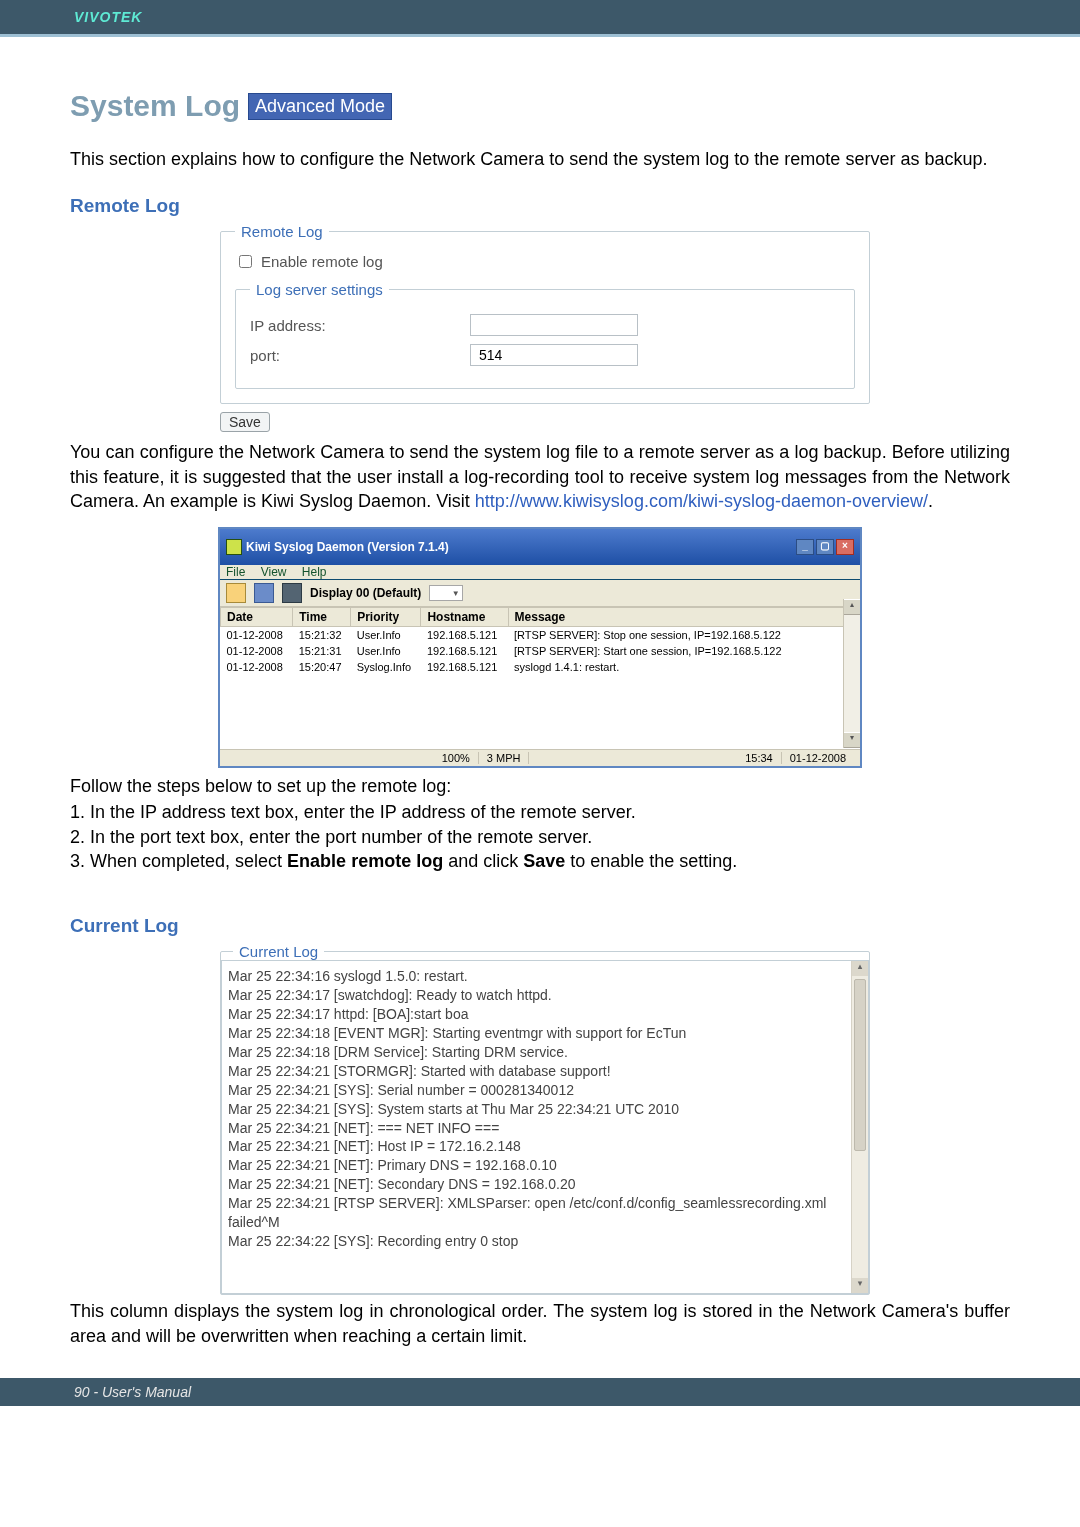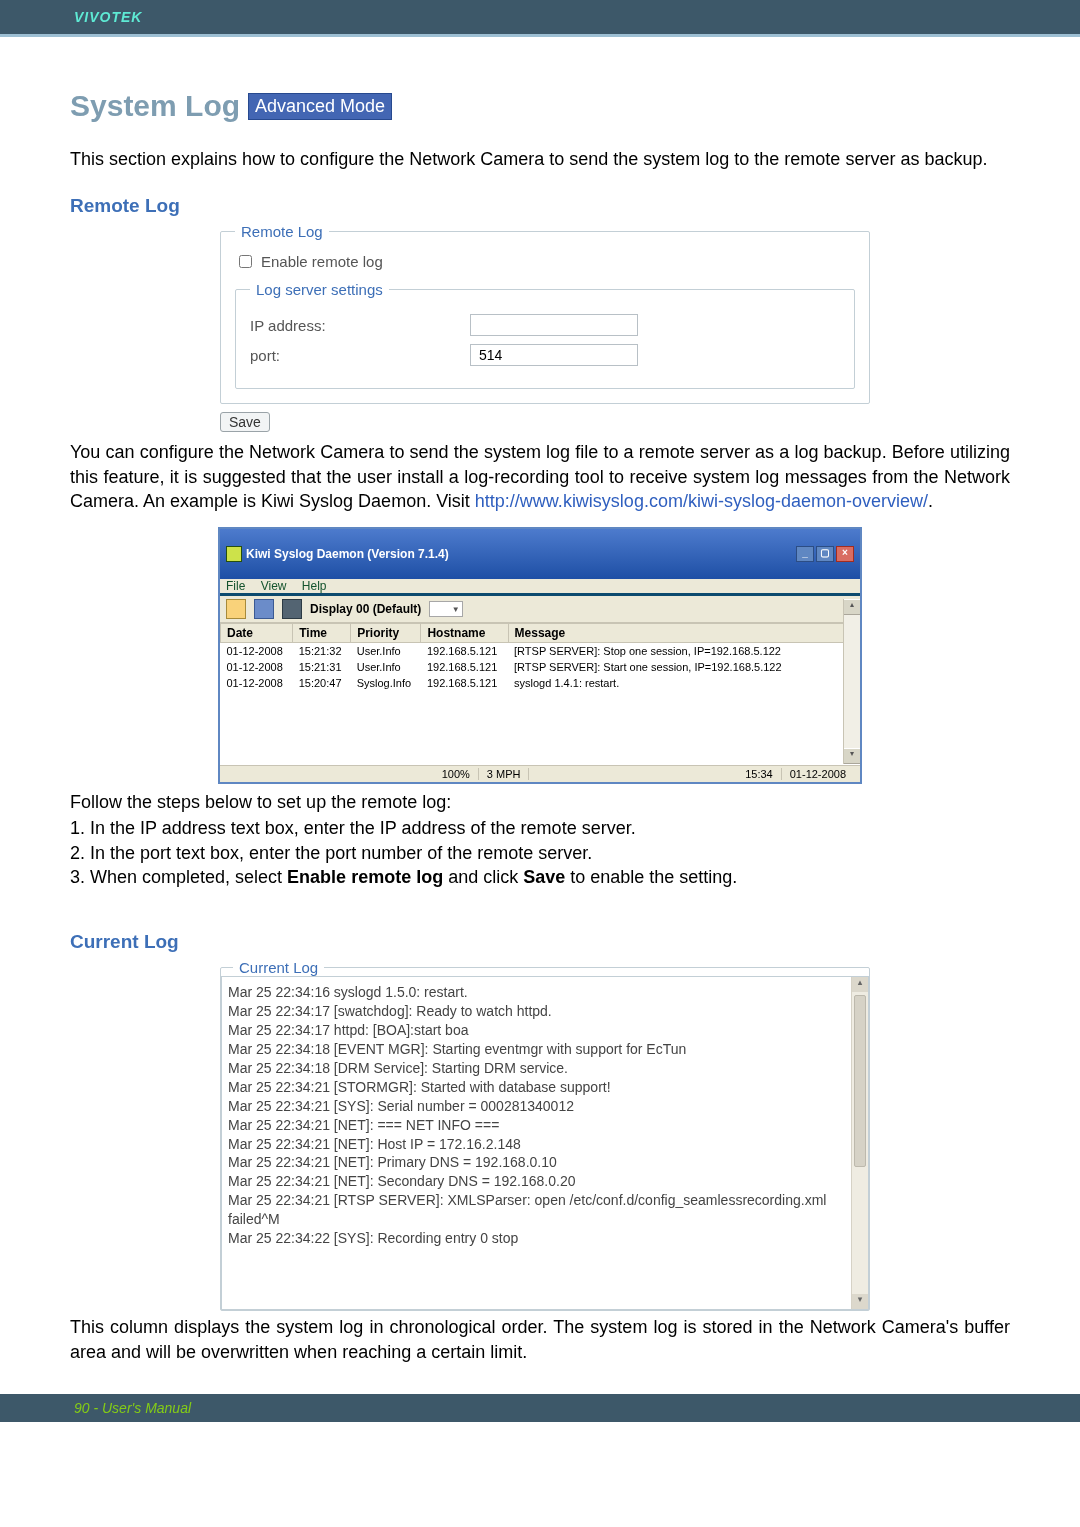--- a/index.html
+++ b/index.html
@@ -89,33 +89,33 @@
     margin: 4px auto 6px auto;
     border: 2px solid #5f87c2;
     font-size: 12px;
     background: #ece9d8;
     position: relative;
   }
   .kiwi-title {
     background: linear-gradient(#4d7bcd, #1e4fa5);
     color: #fff;
     font-weight: bold;
-    padding: 17px 6px;
+    padding: 10px 6px;
     display: flex;
     align-items: center;
     justify-content: space-between;
   }
   .kiwi-title-left { display:flex; align-items:center; gap:4px; }
   .kiwi-title-ico { width:14px; height:14px; background:#cde24a; border:1px solid #274f0e;}
   .kiwi-winbtns { display:flex; gap:2px; }
   .kiwi-winbtn { width:16px; height:14px; background:#5f87c2; border:1px solid #2c4d84; color:#fff; font-size:10px; text-align:center; line-height:12px;}
   .kiwi-close { background:#d96d62; border-color:#a22c20;}
   .kiwi-menu { background:#ece9d8; padding:0 6px; color:#14532d; }
   .kiwi-menu span { margin-right: 12px; }
-  .kiwi-toolbar { background:#ece9d8; border-top:3px solid #0c4a6e; border-bottom:1px solid #c8c4b4; padding:3px 6px; display:flex; gap:8px; align-items:center;}
+  .kiwi-toolbar { background:#ece9d8; border-top:1px solid #0c4a6e; border-bottom:1px solid #c8c4b4; padding:3px 6px; display:flex; gap:8px; align-items:center;}
   .kiwi-tb-ico { width:18px; height:18px; background:#f9d27a; border:1px solid #a78a3a;}
   .kiwi-tb-ico.blue { background:#6b8cc9; border-color:#3b5a93;}
   .kiwi-tb-ico.dark { background:#536472; border-color:#2c3a44;}
   .kiwi-display { font-weight:bold; }
   .kiwi-select { border:1px solid #a7a7a7; background:#fff; padding:0 2px; display:flex; align-items:center; gap:16px;}
   .kiwi-select::after { content:"▼"; font-size:8px; color:#555;}
   .kiwi-table { width:100%; border-collapse:collapse; background:#fff; table-layout:auto;}
   .kiwi-table th { background:#ece9d8; font-weight:bold; text-align:left; padding:2px 6px; border:1px solid #c8c4b4;}
   .kiwi-table td { padding:2px 6px; font-size:11px; vertical-align:top;}
   .kiwi-scroll { width:16px; background:#f1efe6; border-left:1px solid #c8c4b4; position:absolute; right:0; top:70px; bottom:18px;}
@@ -139,21 +139,21 @@
     padding: 6px 20px 6px 6px;
     background:#fff;
   }
   .log-line { white-space: normal; line-height:1.35; }
   .log-scroll { position:absolute; right:0; top:0; bottom:0; width:16px; background:#efece2; border-left:1px solid #d6d2c6;}
   .log-scroll .sbtn { height:15px; background:#dcd8cc; text-align:center; font-size:9px; color:#666; }
   .log-scroll .thumb { position:absolute; left:2px; right:2px; top:18px; height:170px; background:#d6d2c6; border:1px solid #bdb9ad; border-radius:2px;}
 
   .footer {
     background: #3d5869;
-    color: #84cc16;
+    color: #e5e5e5;
     font-style: italic;
     font-size: 14px;
     padding: 6px 0 6px 74px;
     margin-top: 30px;
   }
 </style>
 </head>
 <body>
 
 <div class="header-bar">
@@ -292,20 +292,21 @@
     <fieldset style="padding:0">
       <legend style="margin-left:12px">Current Log</legend>
       <div class="log-box">
         <div class="log-line">Mar 25 22:34:16 syslogd 1.5.0: restart.</div>
         <div class="log-line">Mar 25 22:34:17 [swatchdog]: Ready to watch httpd.</div>
         <div class="log-line">Mar 25 22:34:17 httpd: [BOA]:start boa</div>
         <div class="log-line">Mar 25 22:34:18 [EVENT MGR]: Starting eventmgr with support for EcTun</div>
         <div class="log-line">Mar 25 22:34:18 [DRM Service]: Starting DRM service.</div>
         <div class="log-line">Mar 25 22:34:21 [STORMGR]: Started with database support!</div>
         <div class="log-line">Mar 25 22:34:21 [SYS]: Serial number = 000281340012</div>
+        <div class="log-line">Mar 25 22:34:21 [SYS]: System starts at Thu Mar 25 22:34:21 UTC 2010</div>
         <div class="log-line">Mar 25 22:34:21 [NET]: === NET INFO ===</div>
         <div class="log-line">Mar 25 22:34:21 [NET]: Host IP = 172.16.2.148</div>
         <div class="log-line">Mar 25 22:34:21 [NET]: Primary DNS = 192.168.0.10</div>
         <div class="log-line">Mar 25 22:34:21 [NET]: Secondary DNS = 192.168.0.20</div>
         <div class="log-line">Mar 25 22:34:21 [RTSP SERVER]: XMLSParser: open /etc/conf.d/config_seamlessrecording.xml failed^M</div>
         <div class="log-line">Mar 25 22:34:22 [SYS]: Recording entry 0 stop</div>
         <div class="log-scroll">
           <div class="sbtn">▴</div>
           <div class="thumb"></div>
           <div class="sbtn" style="position:absolute;bottom:0;left:0;right:0">▾</div>

